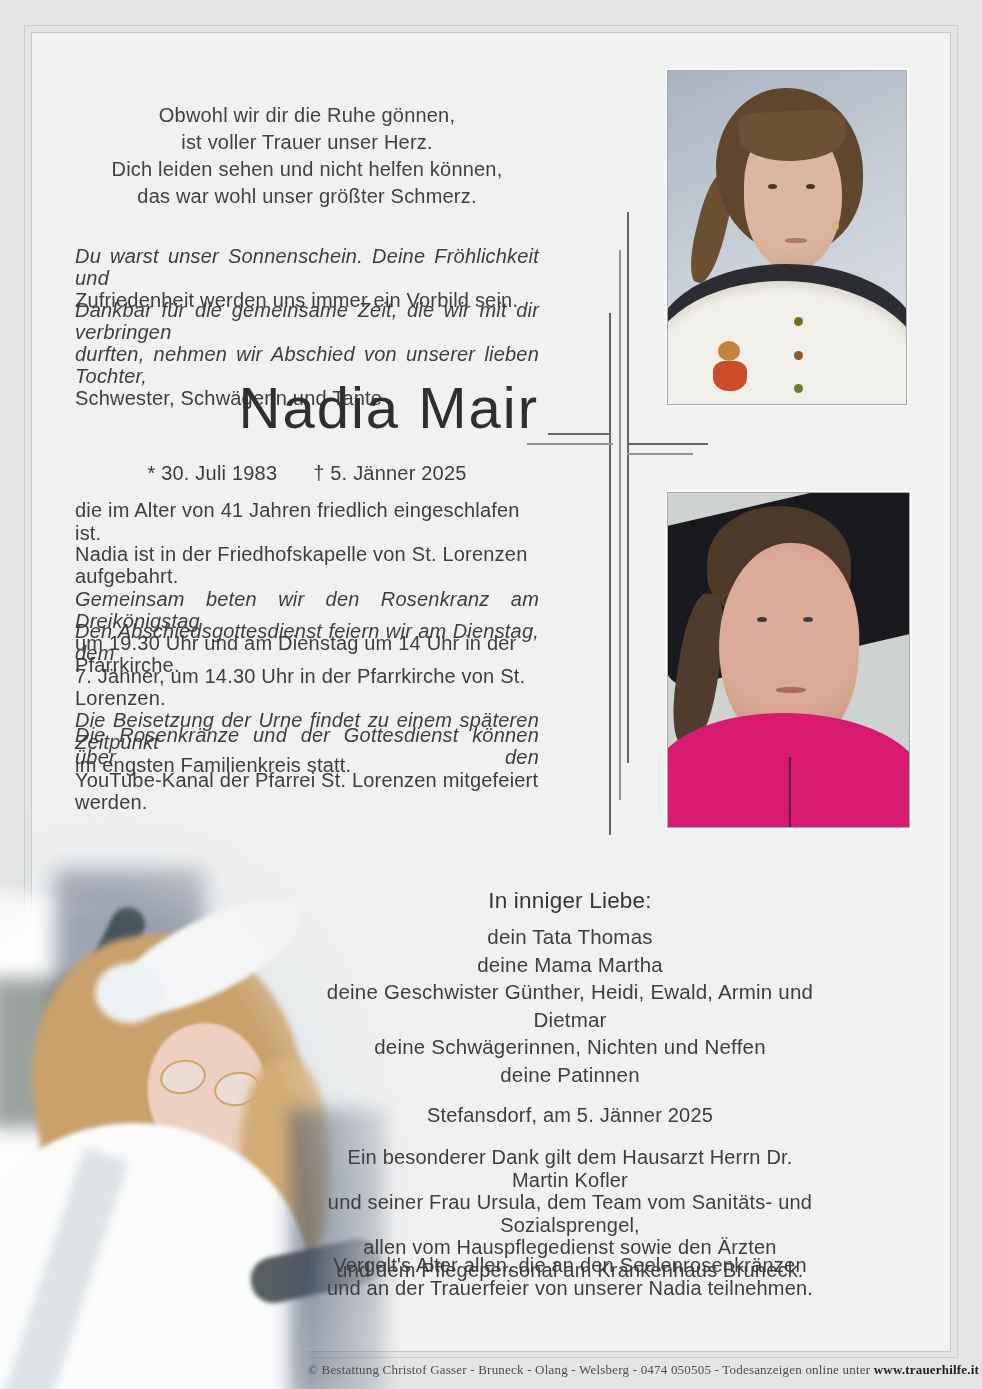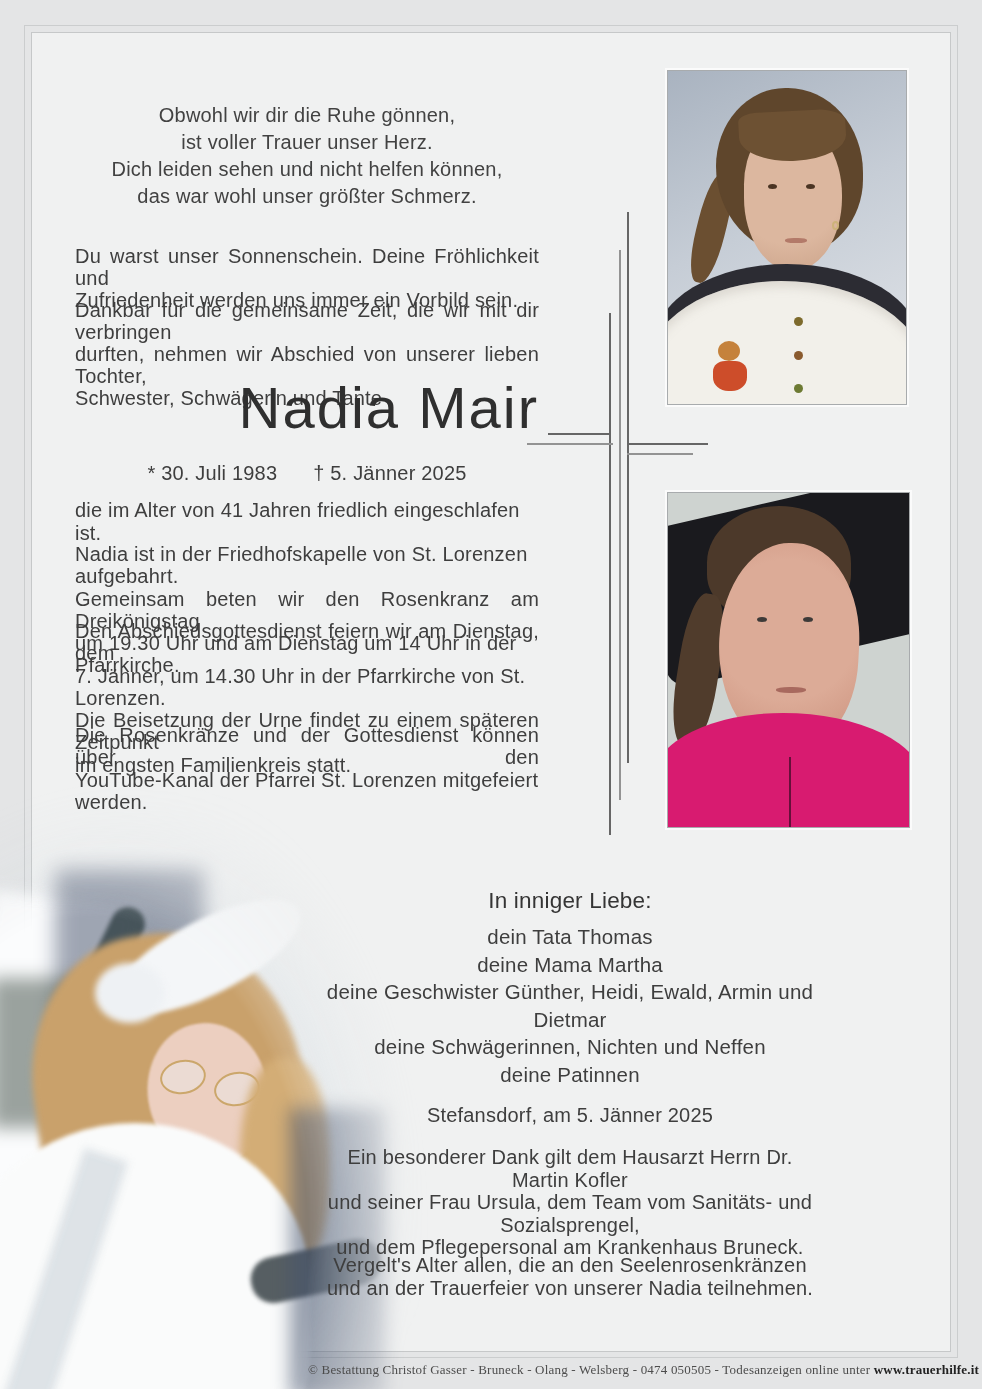--- a/index.html
+++ b/index.html
@@ -14,21 +14,21 @@
   
   .frameA { position:absolute; left:24px; top:25px; width:934px; height:1333px;
             border:1px solid #cbcdce; z-index:1; }
   .frameB { position:absolute; left:31px; top:32px; width:920px; height:1320px;
             border:1px solid #c6c8c9; background:#f0f1f1; z-index:1; }
   
   .blk { position:absolute; z-index:6; letter-spacing:.2px; }
   .leftcol { left:75px; width:464px; }
   .rightcol { left:320px; width:500px; text-align:center; }
   .line { display:block; }
-  .j { text-align:justify; text-align-last:justify; }
+  .j { text-align:justify; text-align-last:justify;font-style:italic; }
   .poem      { top:102px; text-align:center; font-size:20px; line-height:27px; color:#424242; }
   .par1      { top:245px; font-size:20px; line-height:22px; }
   .par2      { top:299px; font-size:20px; line-height:22px; }
   .name      { top:374px; text-align:right; font-size:58px; letter-spacing:2px;
                color:#2f2f2f; font-weight:normal; }
   .dates     { top:462px; display:flex; justify-content:center; gap:36px; font-size:20px;text-align:right; }
   .ageline   { top:499px; font-size:20px; }
   .par3      { top:543px; font-size:20px; line-height:22.3px; }
   .par4      { top:620px; font-size:20px; line-height:22.3px; }
   .par5      { top:724px; font-size:20px; line-height:22.3px; }
@@ -251,20 +251,21 @@
   <span class="line">deine Mama Martha</span>
   <span class="line">deine Geschwister Günther, Heidi, Ewald, Armin und Dietmar</span>
   <span class="line">deine Schwägerinnen, Nichten und Neffen</span>
   <span class="line">deine Patinnen</span>
 </div>
 <div class="blk rightcol placedate">Stefansdorf, am 5. Jänner 2025</div>
 
 <div class="blk rightcol thanks">
   <span class="line">Ein besonderer Dank gilt dem Hausarzt Herrn Dr. Martin Kofler</span>
   <span class="line">und seiner Frau Ursula, dem Team vom Sanitäts- und Sozialsprengel,</span>
+  <span class="line">allen vom Hauspflegedienst sowie den Ärzten</span>
   <span class="line">und dem Pflegepersonal am Krankenhaus Bruneck.</span>
 </div>
 <div class="blk rightcol vergelt">
   <span class="line">Vergelt's Alter allen, die an den Seelenrosenkränzen</span>
   <span class="line">und an der Trauerfeier von unserer Nadia teilnehmen.</span>
 </div>
 
 <div class="footer"><span>© Bestattung Christof Gasser - Bruneck - Olang - Welsberg - 0474 050505 - Todesanzeigen online unter </span><b>www.trauerhilfe.it</b></div>
 
 </body></html>

